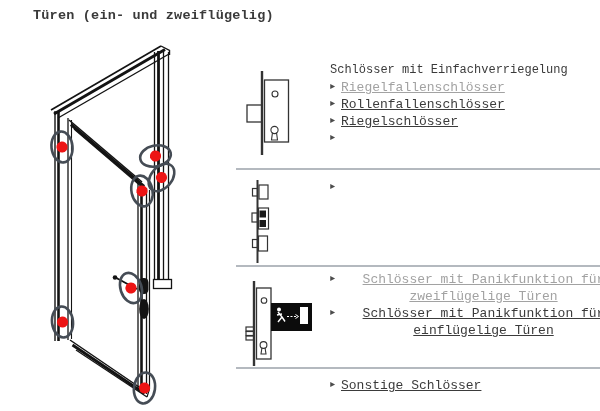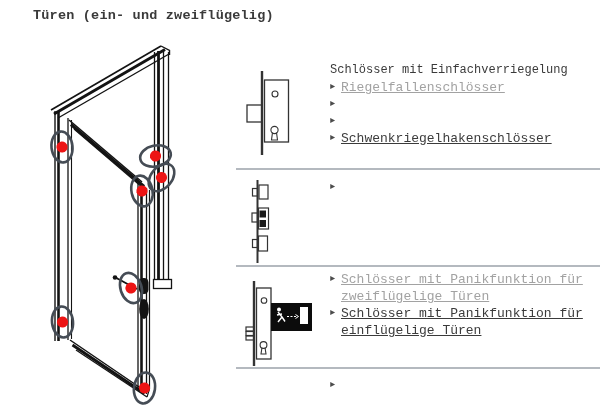--- a/index.html
+++ b/index.html
@@ -19,21 +19,21 @@
   #icon3 { left:215px; top:276px; }
   .divider { position:absolute; left:211px; width:386px; height:2px; background:var(--divider); }
   #div1 { top:168px; } #div2 { top:265px; } #div3 { top:367px; }
   .textblock { position:absolute; left:305px; width:296px; }
   #sec1 { top:62px; } #sec2 { top:179px; } #sec3 { top:271px; } #sec4 { top:377px; }
   .sec-heading { font-size:12px; line-height:17px; color:var(--heading-text); }
   .link-row { display:flex; align-items:flex-start; }
   .bullet { flex:0 0 11px; font-size:8.5px; line-height:17px; color:#4c4c4c; }
   a.lock-link {
     font-size:13px; line-height:17px; color:var(--link-dark);
-    text-decoration:underline; cursor:pointer;
+    text-decoration:underline; cursor:pointer;text-align:center;
   }
   a.lock-link.muted { color:var(--link-muted); }
 </style>
 </head>
 <body>
 
 <div class="screen">
 
   <div class="page-title">Türen (ein- und zweiflügelig)</div>
 
@@ -161,27 +161,28 @@
   <div class="divider" id="div3"></div>
 
   <div class="textblock" id="sec1">
     <div class="sec-heading">Schlösser mit Einfachverriegelung</div>
     <div class="link-row">
       <span class="bullet">►</span>
       <a class="lock-link muted">Riegelfallenschlösser</a>
     </div>
     <div class="link-row">
       <span class="bullet">►</span>
-    </div>
-    <div class="link-row">
-      <span class="bullet">►</span>
-    </div>
-    <div class="link-row">
-      <span class="bullet">►</span>
-      <a class="lock-link">Schwenkriegelhakenschlösser</a>
+      <a class="lock-link">Rollenfallenschlösser</a>
+    </div>
+    <div class="link-row">
+      <span class="bullet">►</span>
+      <a class="lock-link">Riegelschlösser</a>
+    </div>
+    <div class="link-row">
+      <span class="bullet">►</span>
     </div>
   </div>
 
   <div class="textblock" id="sec2">
     <div class="link-row">
       <span class="bullet">►</span>
     </div>
   </div>
 
   <div class="textblock" id="sec3">
@@ -191,16 +192,17 @@
     </div>
     <div class="link-row">
       <span class="bullet">►</span>
       <a class="lock-link">Schlösser mit Panikfunktion für einflügelige Türen</a>
     </div>
   </div>
 
   <div class="textblock" id="sec4">
     <div class="link-row">
       <span class="bullet">►</span>
+      <a class="lock-link">Sonstige Schlösser</a>
     </div>
   </div>
 
 </div>
 
 </body></html>

